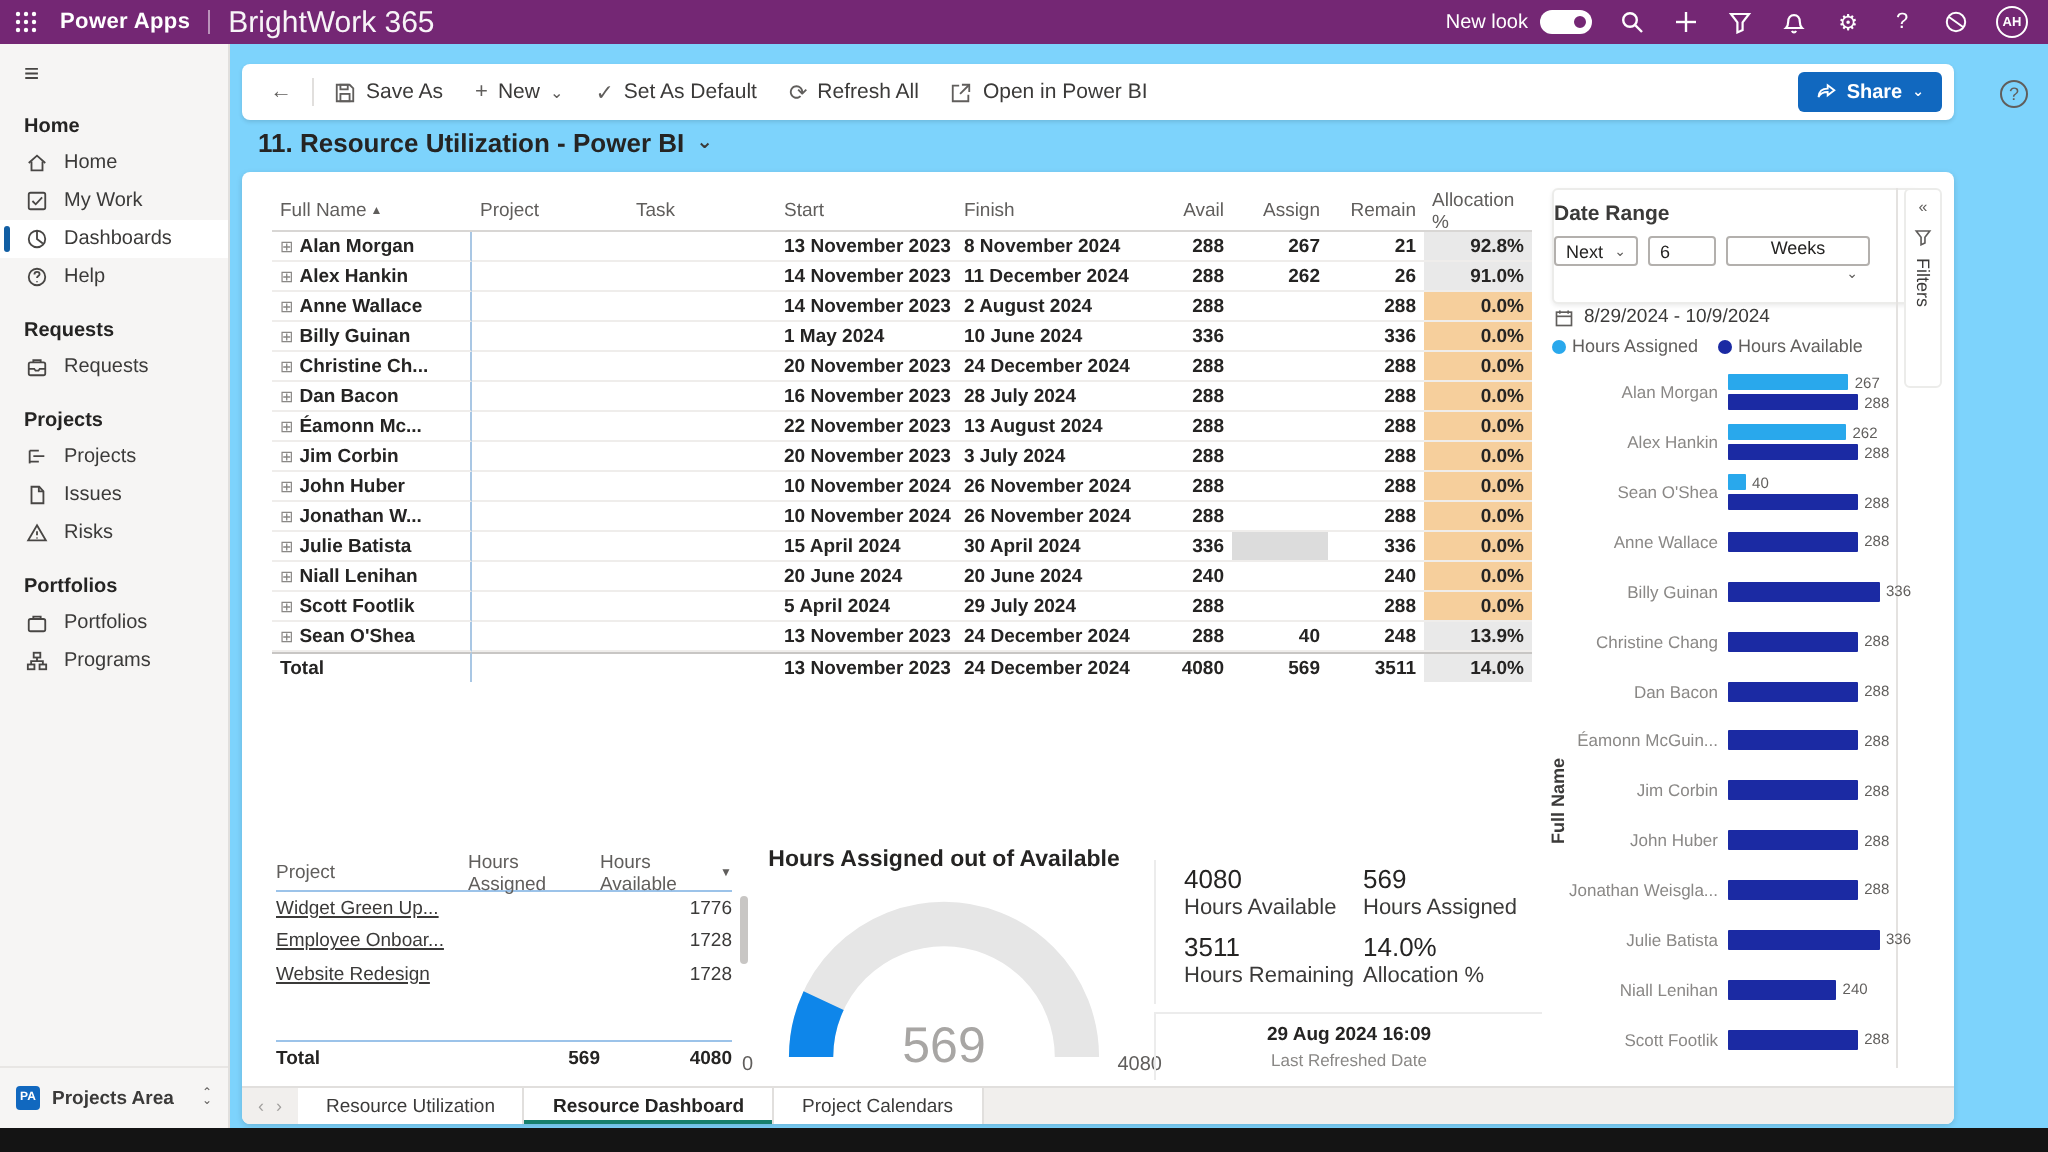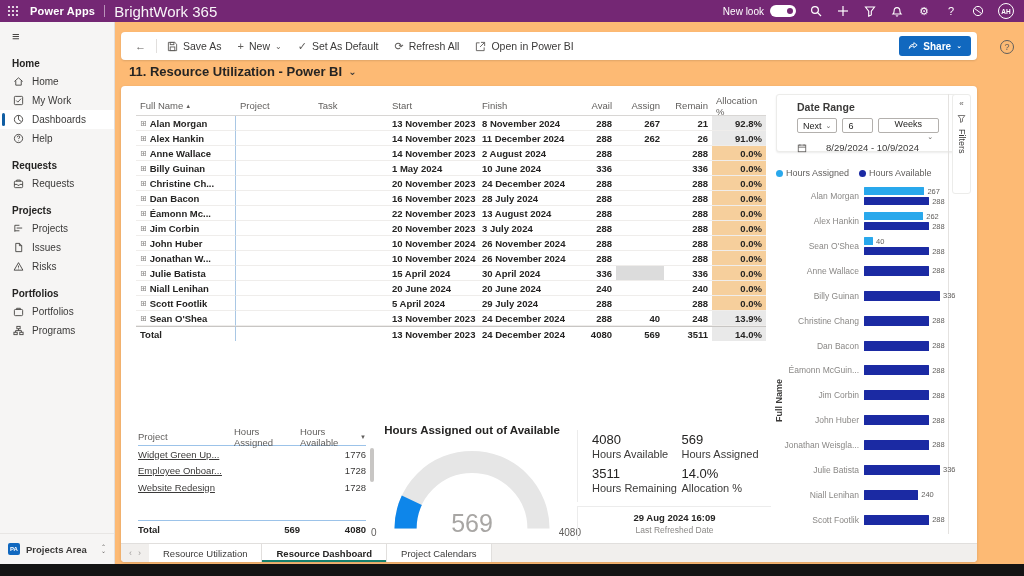--- a/index.html
+++ b/index.html
@@ -1,18 +1,18 @@
 <!DOCTYPE html>
 <html><head>
 <meta charset="utf-8">
 <style>
   * { margin:0; padding:0; box-sizing:border-box; }
   html,body { background:#444; }
   body { font-family:"Liberation Sans","DejaVu Sans",sans-serif; }
-  .screen { position:relative; width:1024px; height:576px; background:#fdba74; overflow:hidden; margin:0 auto; }
+  .screen { position:relative; width:1024px; height:576px; background:#7dd3fc; overflow:hidden; margin:0 auto; }
 
   
   .topbar { position:absolute; left:0; top:0; width:1024px; height:22px; background:#742774; display:flex; align-items:center; color:#fff; z-index:20; }
   .topbar .waffle { width:26px; height:22px; display:flex; align-items:center; justify-content:center; cursor:pointer; }
   .topbar .app-name { font-size:11px; font-weight:bold; margin-left:4px; letter-spacing:.2px; }
   .topbar .divider { width:1px; height:12px; background:rgba(255,255,255,.5); margin:0 9px; }
   .topbar .env-name { font-size:15px; opacity:.95; }
   .topbar .right { margin-left:auto; display:flex; align-items:center; gap:13px; padding-right:10px; }
   .newlook { display:flex; align-items:center; gap:6px; font-size:10px; }
   .toggle { width:26px; height:12px; background:#fff; border-radius:7px; position:relative; cursor:pointer; }
@@ -57,28 +57,28 @@
   .rcell.num { justify-content:flex-end; }
   .rcell.name { gap:3px; border-right:1px solid #a9c7e4; }
   .rcell .expando { font-size:8px; color:#8a8886; font-weight:normal; }
   .alloc-orange { background:#f6cf9c; }
   .alloc-gray { background:#e9e9e9; }
   .assign-hl { background:#dcdcdc; }
   .rtotal .rcell { border-top:1px solid #c8c6c4; border-bottom:none; }
   .sort-asc { font-size:6px; color:#605e5c; margin-left:2px; }
 
   
-  .dr-card { position:absolute; left:655px; top:8px; width:184px; height:58px; background:#fff; border:1px solid #ececea; border-radius:3px; box-shadow:0 1px 2px rgba(0,0,0,.08); padding:6px 20px; }
+  .dr-card { position:absolute; left:655px; top:8px; width:184px; height:58px; background:#fff; border:1px solid #ececea; border-radius:3px; box-shadow:0 1px 2px rgba(0,0,0,.08); padding:6px 0; }
   .dr-title { font-size:10.5px; font-weight:bold; color:#3b3a39; }
   .dr-row { display:flex; gap:5px; margin-top:5px; }
   .dr-select, .dr-input { border:1px solid #b3b0ad; border-radius:2px; height:15px; font-size:9px; color:#252423; display:flex; align-items:center; padding:0 5px; gap:4px; background:#fff; cursor:pointer; }
   .dr-input { width:34px; }
   .dr-select .chev { font-size:7px; color:#605e5c; margin-left:auto; }
   .dr-sel-dir { width:42px; } .dr-sel-unit { width:72px;flex-direction:column; }
-  .dr-range { display:flex; align-items:flex-end; gap:19px; margin-top:9px; font-size:9.5px; color:#3b3a39; }
+  .dr-range { display:flex; align-items:flex-end; gap:5px; margin-top:20px; font-size:9.5px; color:#3b3a39; }
 
   
   .filters-strip { position:absolute; left:831px; top:8px; width:19px; height:100px; background:#fff; border:1px solid #ececea; border-radius:3px; display:flex; flex-direction:column; align-items:center; padding-top:4px; gap:6px; cursor:pointer; }
   .filters-strip .fchev { font-size:8px; color:#605e5c; }
   .filters-strip .ftxt { writing-mode:vertical-rl; font-size:9px; color:#3b3a39; }
   .report-scrollline { position:absolute; left:827px; top:8px; width:1px; height:440px; background:#e4e2e0; }
 
   
   .legend { position:absolute; left:655px; top:82px; display:flex; gap:10px; font-size:9px; color:#605e5c; }
   .legend .li { display:flex; align-items:center; gap:3px; }

